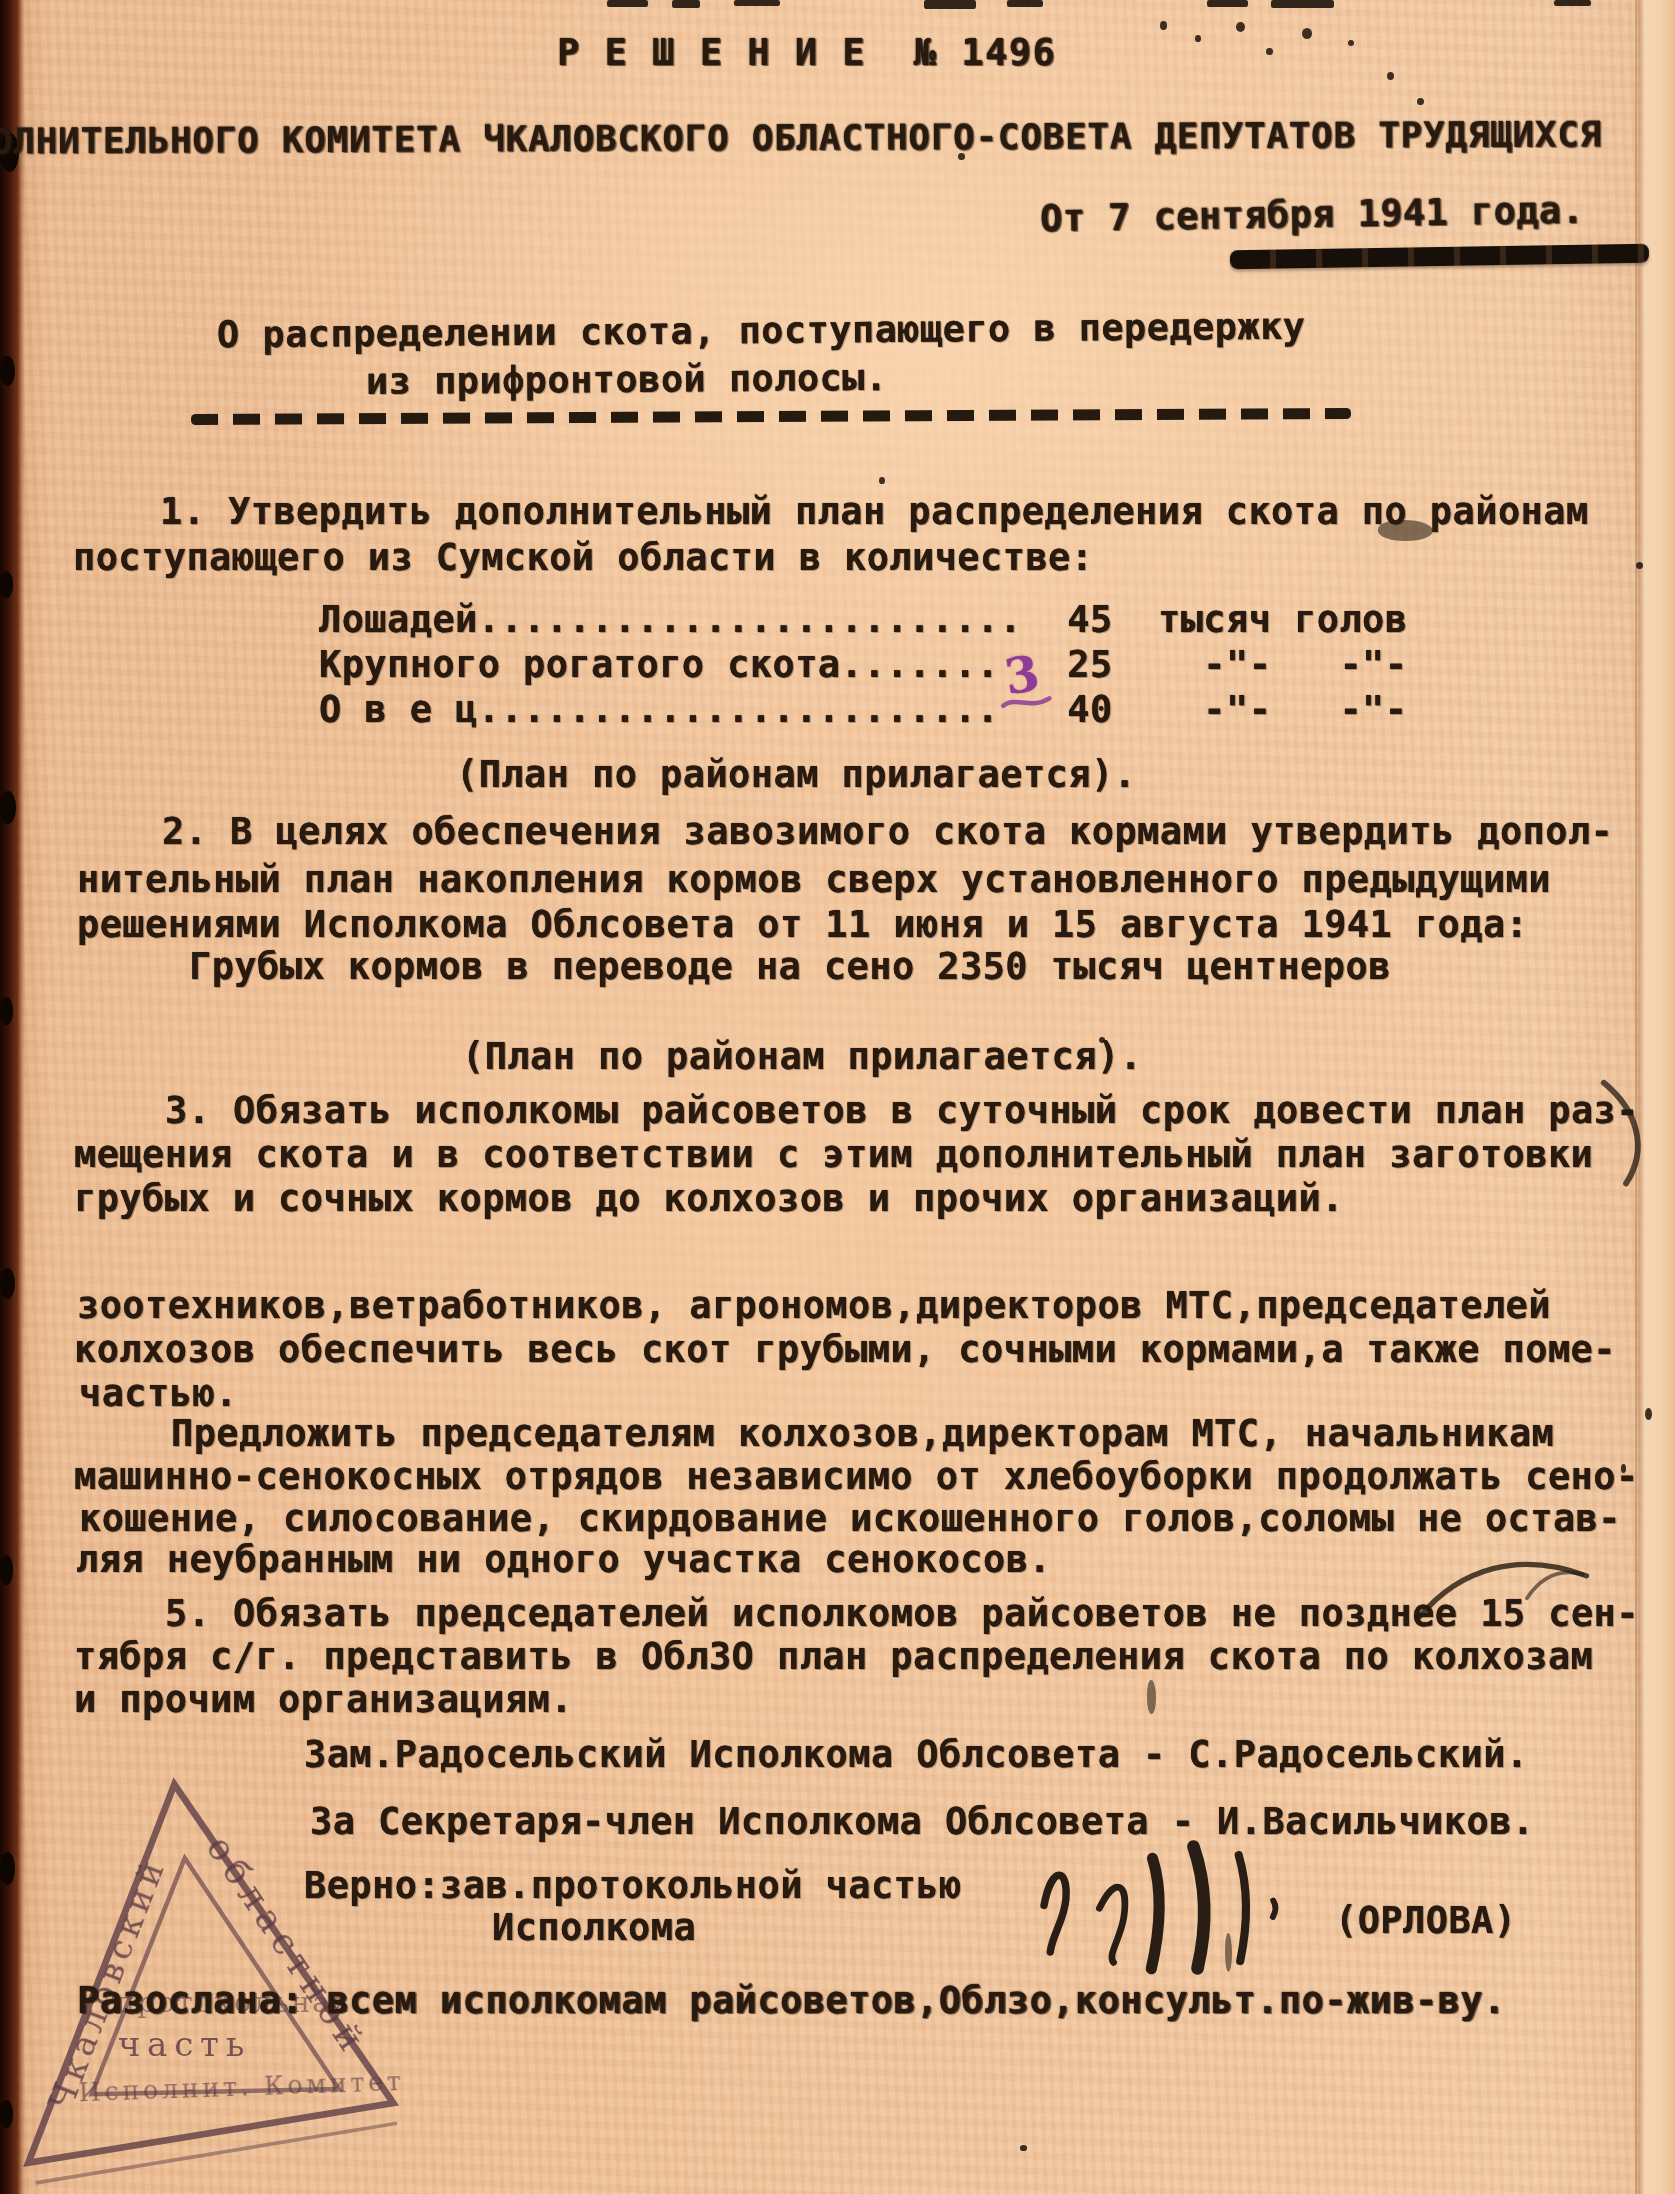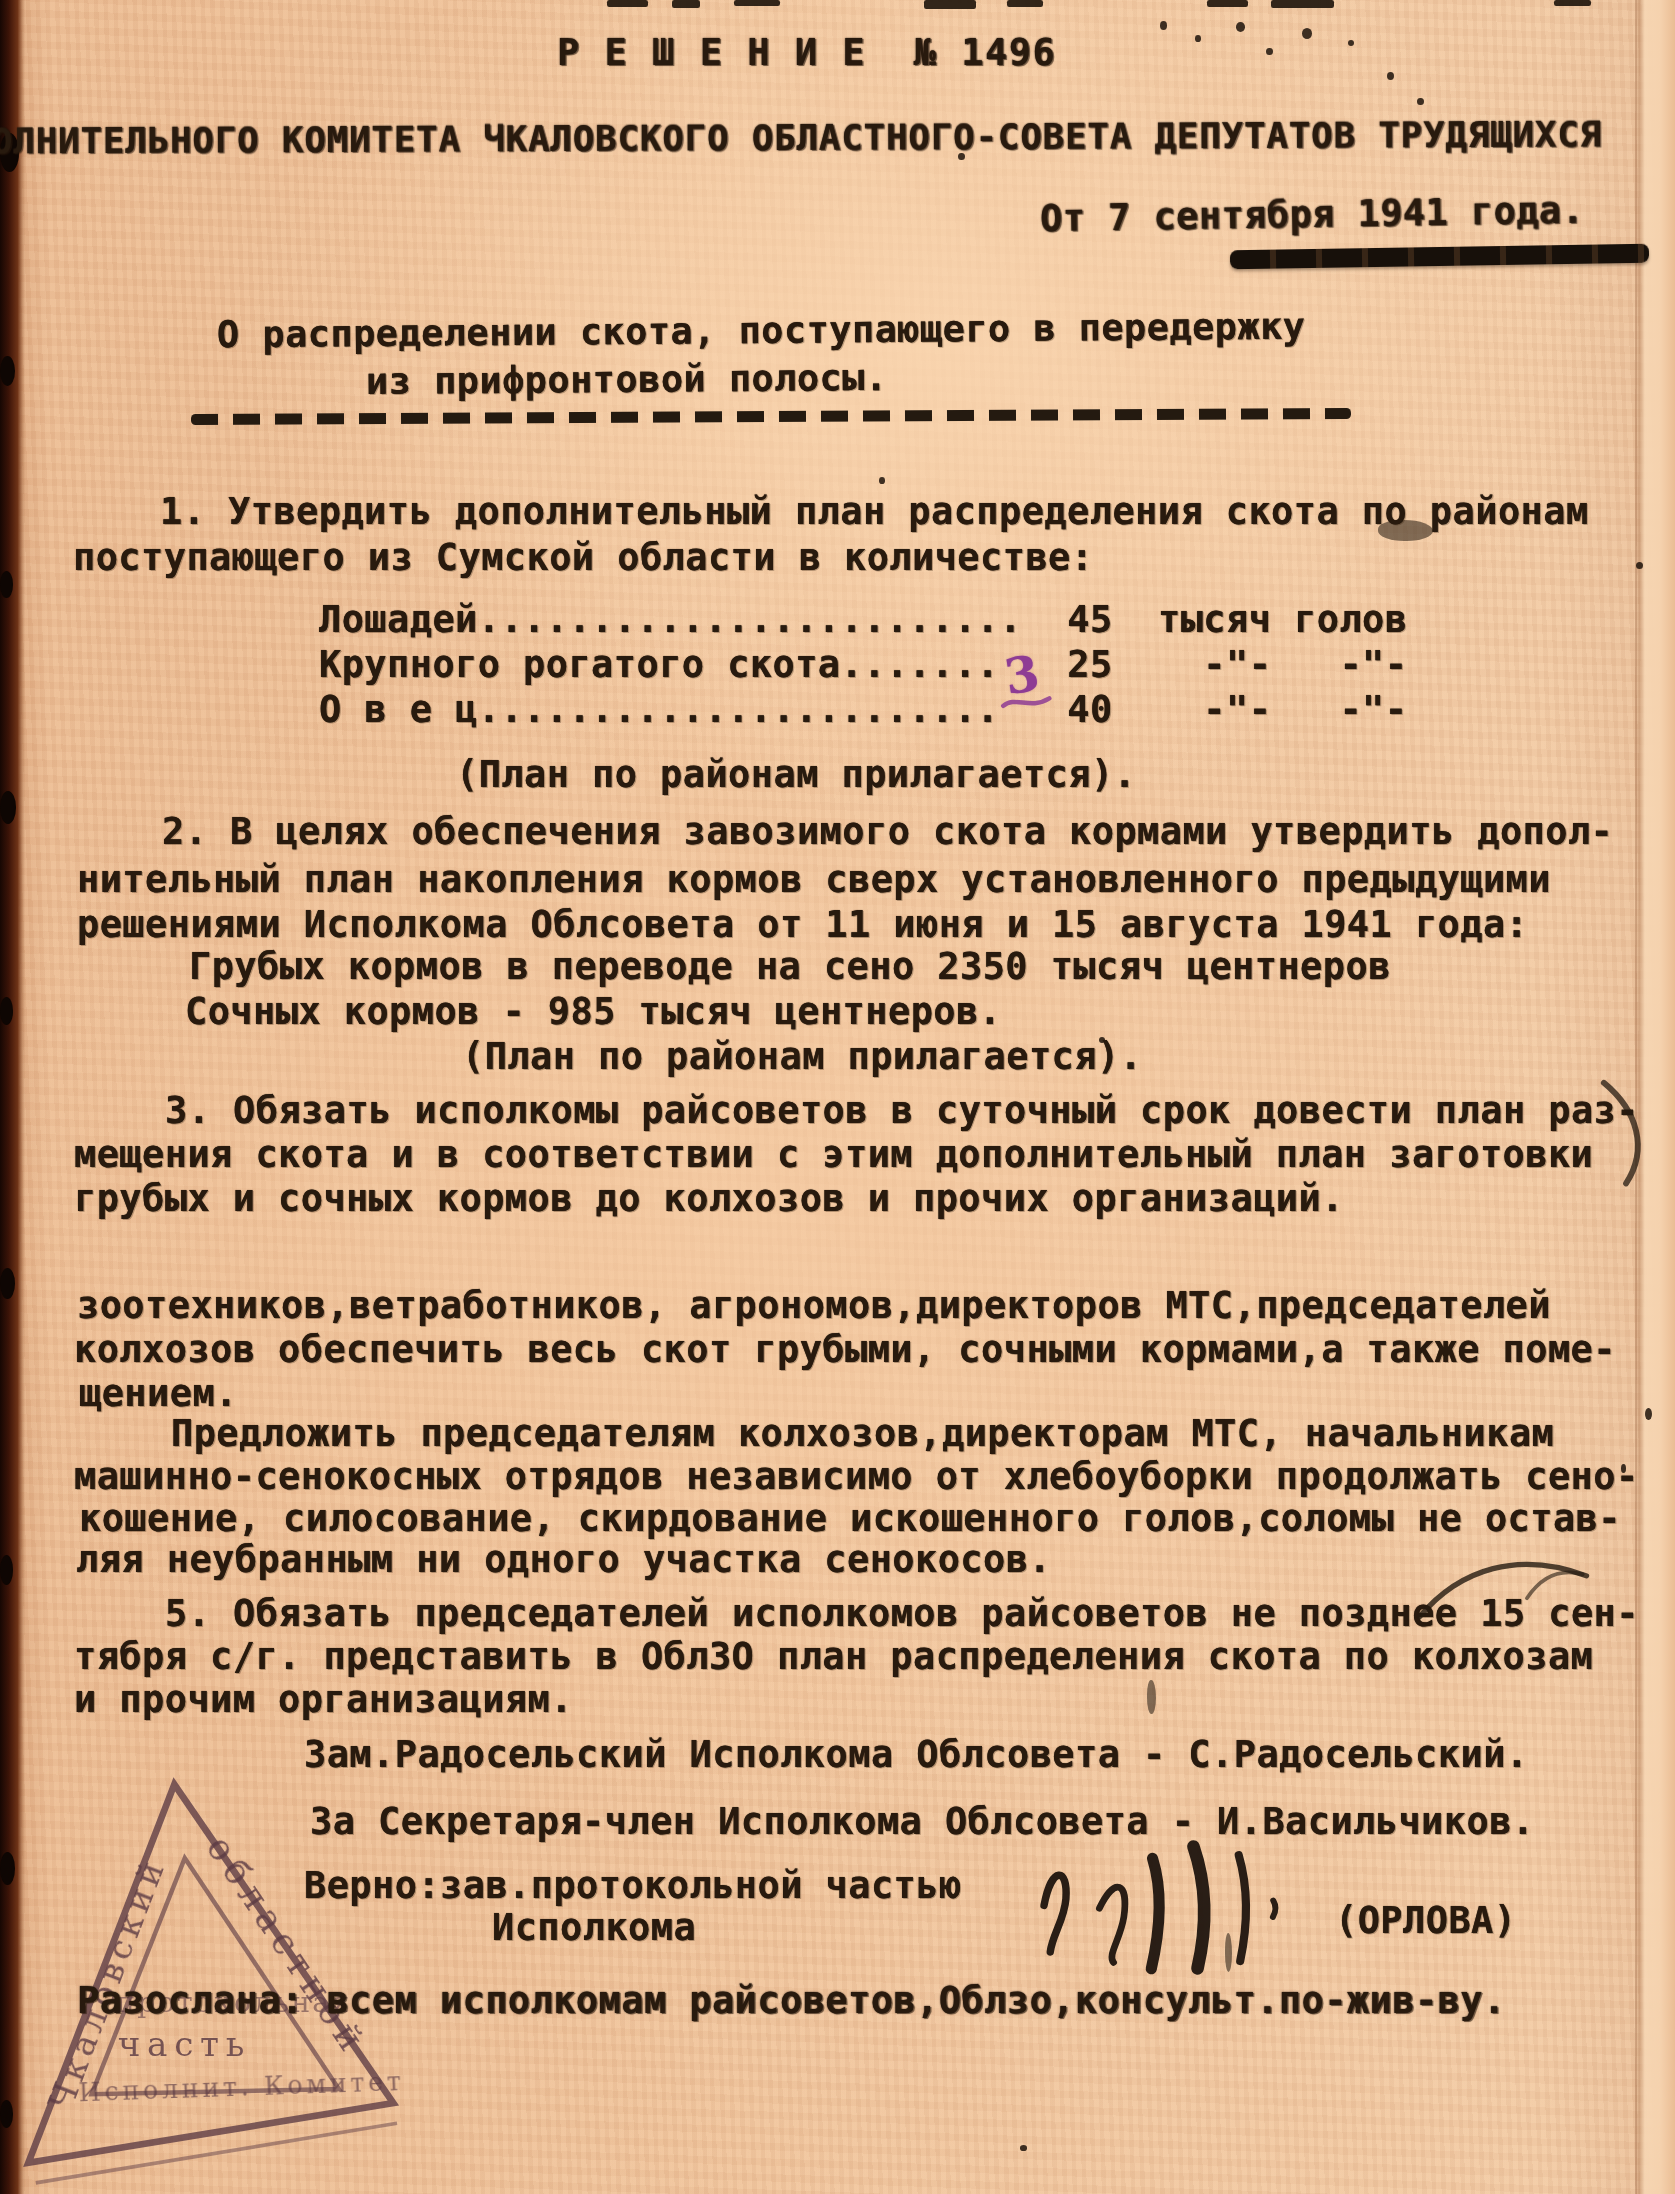--- a/index.html
+++ b/index.html
@@ -127,33 +127,32 @@
   <div class="correction">3</div>
   <svg style="left:1000px;top:691px" width="60" height="22.3" viewBox="0 0 80 30">
     <path d="M4,20 C20,6 40,26 66,10" stroke="#8e3c94" stroke-width="6" fill="none" stroke-linecap="round" opacity=".85"></path>
   </svg>
   <div class="t" style="left:456px;top:755px">(План по районам прилагается).</div>
 
   <div class="t" style="left:162px;top:812px">2. В целях обеспечения завозимого скота кормами утвердить допол-</div>
   <div class="t" style="left:77px;top:860px">нительный план накопления кормов сверх установленного предыдущими</div>
   <div class="t" style="left:77px;top:905px">решениями Исполкома Облсовета от 11 июня и 15 августа 1941 года:</div>
   <div class="t" style="left:189px;top:947px">Грубых кормов в переводе на сено 2350 тысяч центнеров</div>
-  <div class="t" style="left:185px;top:992px">Сочных кормов - 985 тысяч центнеров.</div>
   <div class="t" style="left:462px;top:1037px">(План по районам прилагается).</div>
 
   <div class="t" style="left:165px;top:1091px">3. Обязать исполкомы райсоветов в суточный срок довести план раз-</div>
   <div class="t" style="left:74px;top:1135px">мещения скота и в соответствии с этим дополнительный план заготовки</div>
   <div class="t" style="left:74px;top:1179px">грубых и сочных кормов до колхозов и прочих организаций.</div>
   <svg style="left:1595px;top:1081px" width="74" height="119" viewBox="0 0 100 160">
     <path d="M12,2 C58,40 72,92 42,138" stroke="#241a10" stroke-width="8" fill="none" stroke-linecap="round" opacity=".75"></path>
   </svg>
 
   <div class="t" style="left:77px;top:1286px">зоотехников,ветработников, агрономов,директоров МТС,председателей</div>
   <div class="t" style="left:74px;top:1330px">колхозов обеспечить весь скот грубыми, сочными кормами,а также поме-</div>
-  <div class="t" style="left:79px;top:1374px">щением.</div>
+  <div class="t" style="left:79px;top:1374px">частью.</div>
   <div class="t" style="left:171px;top:1414px">Предложить председателям колхозов,директорам МТС, начальникам</div>
   <div class="t" style="left:74px;top:1457px">машинно-сенокосных отрядов независимо от хлебоуборки продолжать сено-</div>
   <div class="t" style="left:79px;top:1499px">кошение, силосование, скирдование искошенного голов,соломы не остав-</div>
   <div class="t" style="left:76px;top:1540px">ляя неубранным ни одного участка сенокосов.</div>
 
   <div class="t" style="left:165px;top:1594px">5. Обязать председателей исполкомов райсоветов не позднее 15 сен-</div>
   <div class="t" style="left:74px;top:1637px">тября с/г. представить в ОблЗО план распределения скота по колхозам</div>
   <div class="t" style="left:74px;top:1680px">и прочим организациям.</div>
   <svg style="left:1415px;top:1546px" width="194" height="82" viewBox="0 0 260 110">
     <path d="M6,95 C60,30 140,6 230,40" stroke="#241a10" stroke-width="7" fill="none" stroke-linecap="round" opacity=".8"></path>

